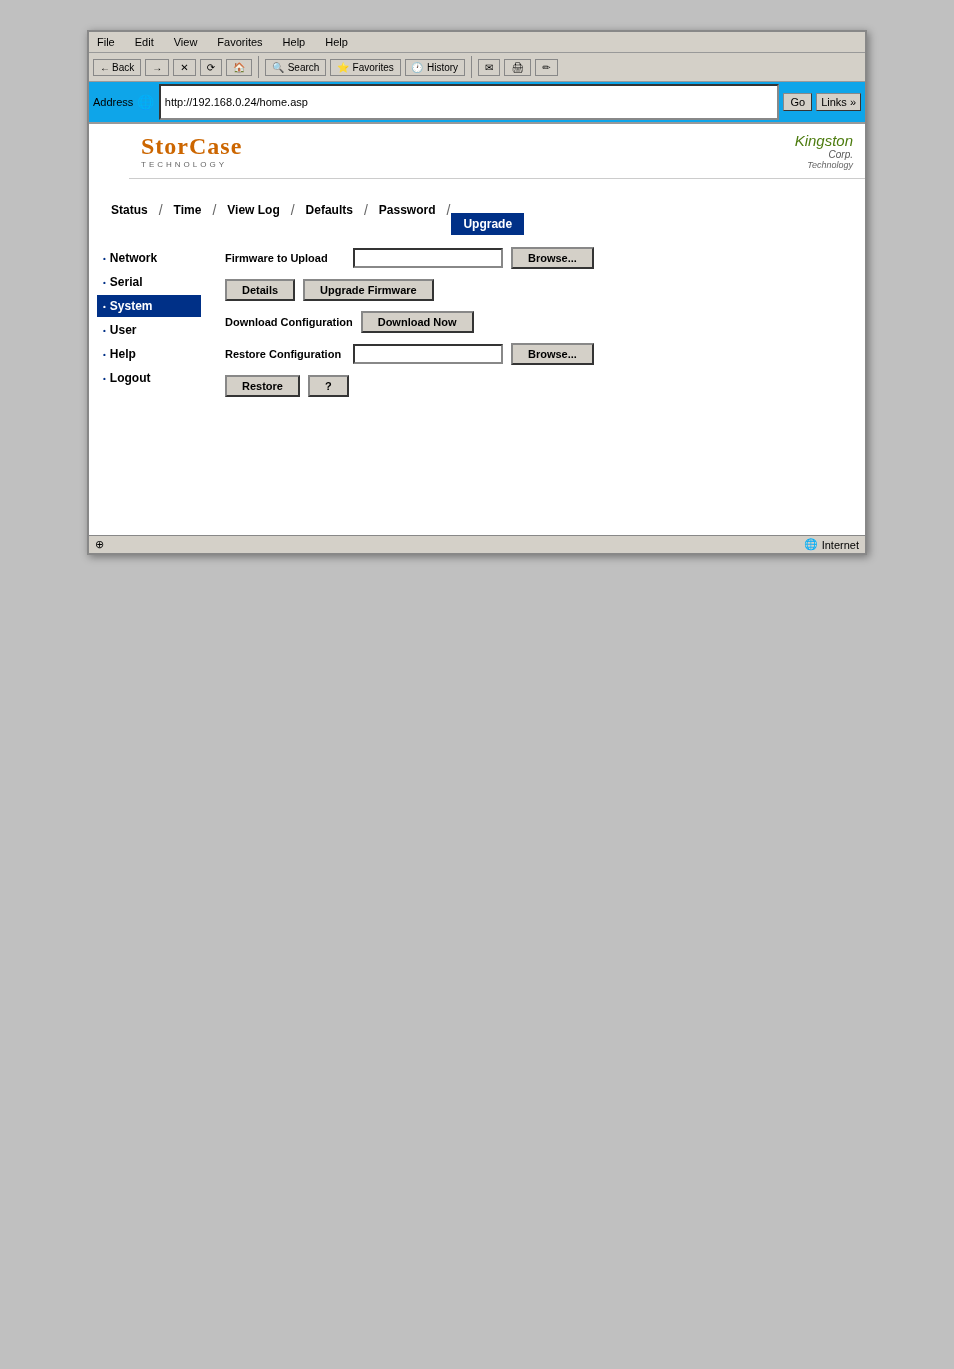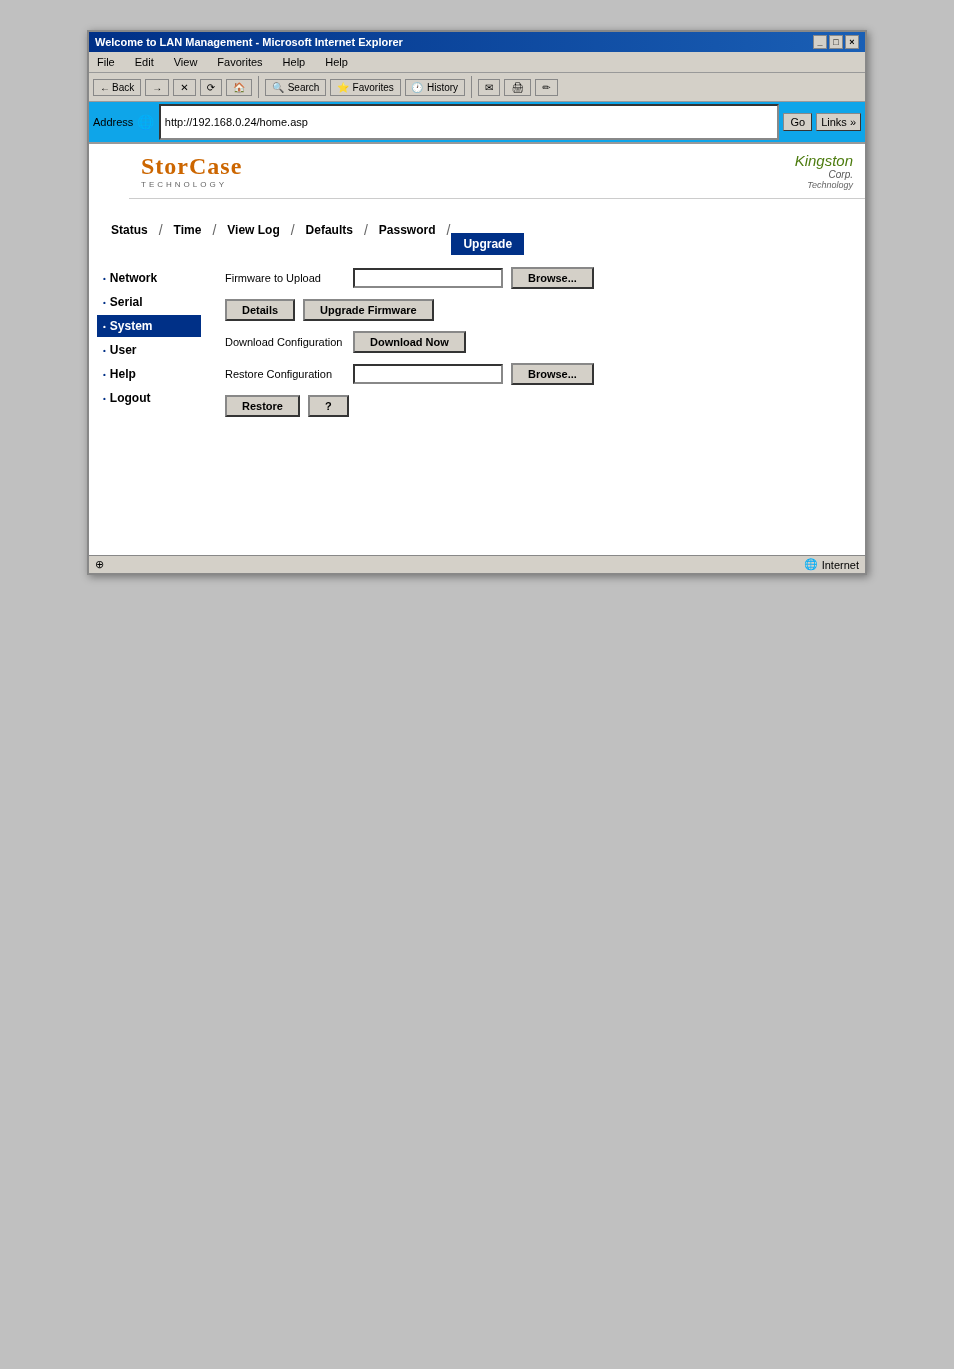--- a/index.html
+++ b/index.html
@@ -254,20 +254,21 @@
     .form-row {
       display: flex;
       align-items: center;
       gap: 8px;
       margin-bottom: 10px;
     }
     .form-label {
       font-size: 11px;
       color: #000;
       min-width: 120px;
+      font-weight: bold;
     }
     .form-input {
       width: 150px;
       height: 20px;
       border: 2px inset #888;
       background: white;
       font-size: 11px;
     }
     .btn {
       padding: 3px 15px;
@@ -300,28 +301,20 @@
 
     .section-divider {
       margin: 8px 0;
     }
   </style>
 </head>
 <body>
 
 <div class="browser-window">
 
-  <div class="title-bar">
-    <span>Welcome to LAN Management - Microsoft Internet Explorer</span>
-    <div class="title-bar-buttons">
-      <div class="title-bar-btn">_</div>
-      <div class="title-bar-btn">□</div>
-      <div class="title-bar-btn">×</div>
-    </div>
-  </div>
 
   <div class="menu-bar">
     <span class="menu-item">File</span>
     <span class="menu-item">Edit</span>
     <span class="menu-item">View</span>
     <span class="menu-item">Favorites</span>
     <span class="menu-item">Help</span>
     <span class="menu-item">Help</span>
   </div>
 

